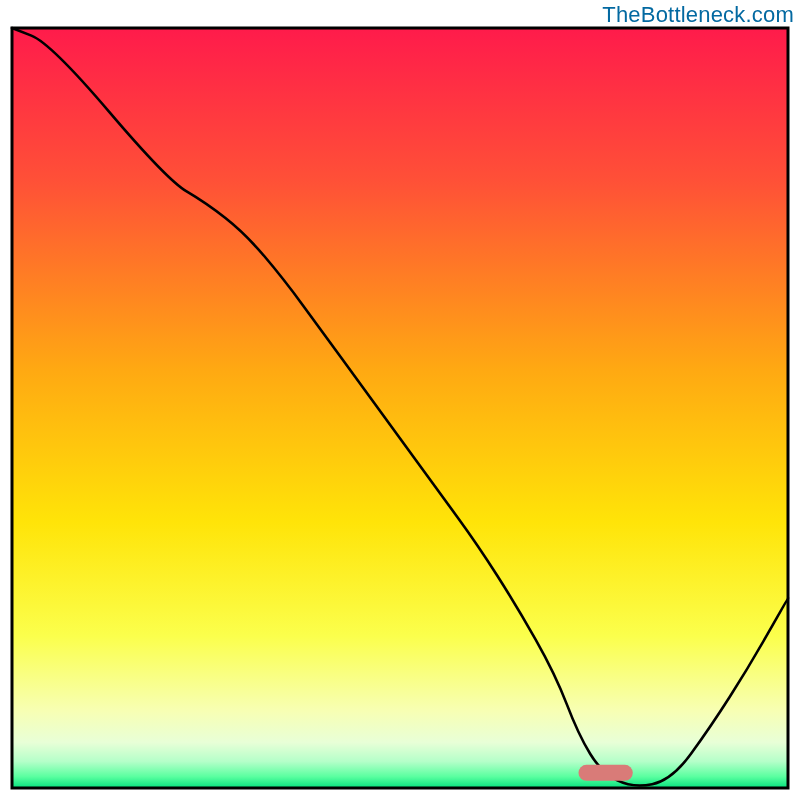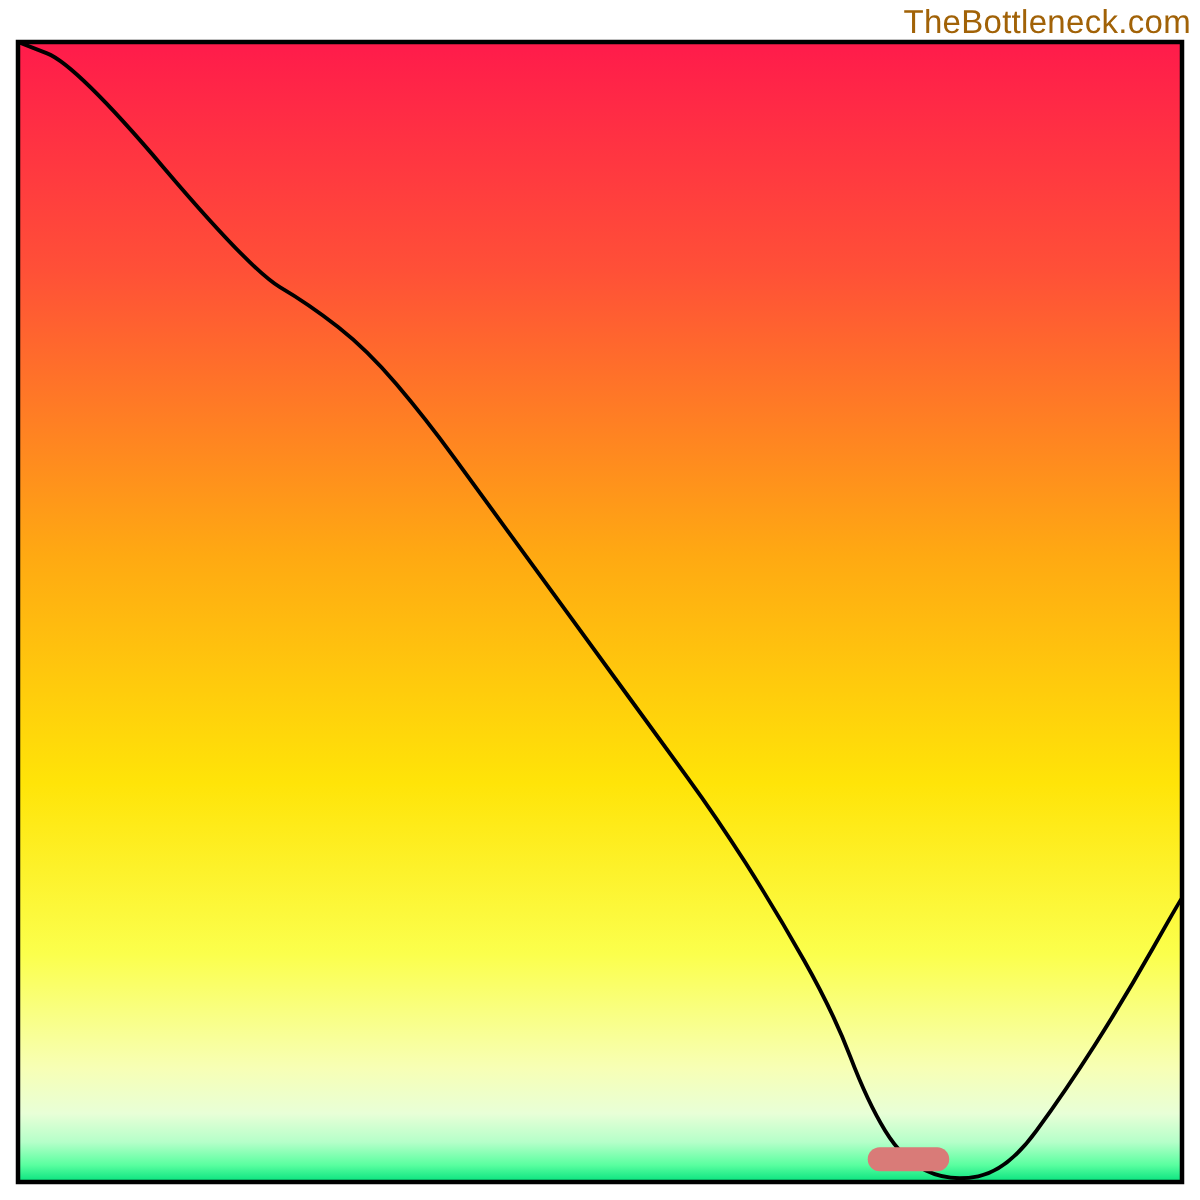--- a/index.html
+++ b/index.html
@@ -1,17 +1,17 @@
 <!DOCTYPE html>
 <html><head>
 <meta charset="utf-8">
 <style>
 html,body{margin:0;padding:0;width:800px;height:800px;overflow:hidden;background:#fff;font-family:Arial,Helvetica,sans-serif}
 .wrap{position:relative;width:800px;height:800px}
-.watermark{position:absolute;top:2px;right:6px;color:#a16207;font-size:22px;font-weight:500;letter-spacing:.2px}
+.watermark{position:absolute;top:2px;right:6px;color:#0369a1;font-size:22px;font-weight:500;letter-spacing:.2px}
 svg{display:block}
 </style>
 </head>
 <body>
 
 <div class="wrap">
   <div class="watermark">TheBottleneck.com</div>
   <svg id="chart" width="800" height="800">
       <defs>
         <linearGradient id="bg" x1="0" y1="0" x2="0" y2="1">

